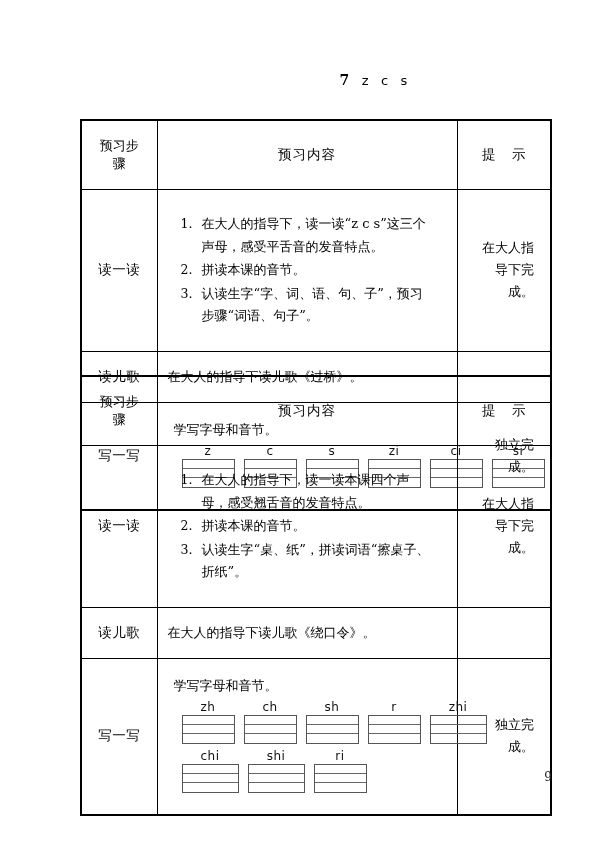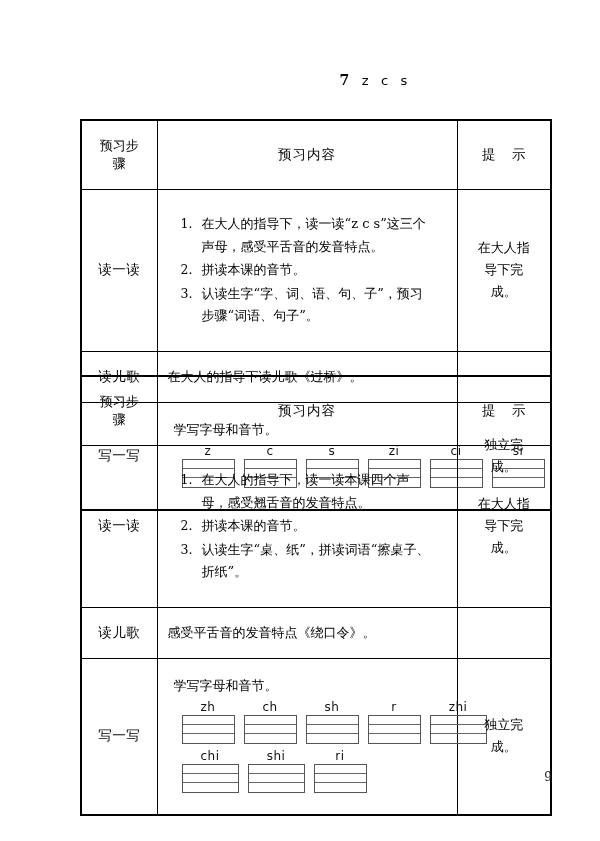--- a/index.html
+++ b/index.html
@@ -89,21 +89,21 @@
     letter-spacing: 0.5px;
     margin-left: 32px;
   }
 
   
   .hint-cell {
     font-size: 13px;
     line-height: 22px;
     padding: 4px 7px 4px 8px;
     vertical-align: middle;
-    text-align: center;
+    text-align: right;
   }
   .hint-cell.blank { padding: 0; }
 
   
   .body-cell {
     padding: 7px 8px 7px 10px;
     font-size: 13px;
     line-height: 22px;
     text-align: left;
   }
@@ -311,21 +311,21 @@
               <li>在大人的指导下，读一读本课四个声母，感受翘舌音的发音特点。</li>
               <li>拼读本课的音节。</li>
               <li>认读生字“桌、纸”，拼读词语“擦桌子、折纸”。</li>
             </ol>
           </td>
           <td class="hint-cell">在大人指导下完成。</td>
         </tr>
 
         <tr>
           <td class="step-label">读儿歌</td>
-          <td class="body-cell single-line">感受平舌音的发音特点《绕口令》。</td>
+          <td class="body-cell single-line">在大人的指导下读儿歌《绕口令》。</td>
           <td class="hint-cell blank"></td>
         </tr>
 
         <tr>
           <td class="step-label">写一写</td>
           <td class="body-cell">
             <div class="write-intro">学写字母和音节。</div>
             <div class="grid-row">
                 <div class="grid-cell">
                   <div class="grid-caption">zh</div>

